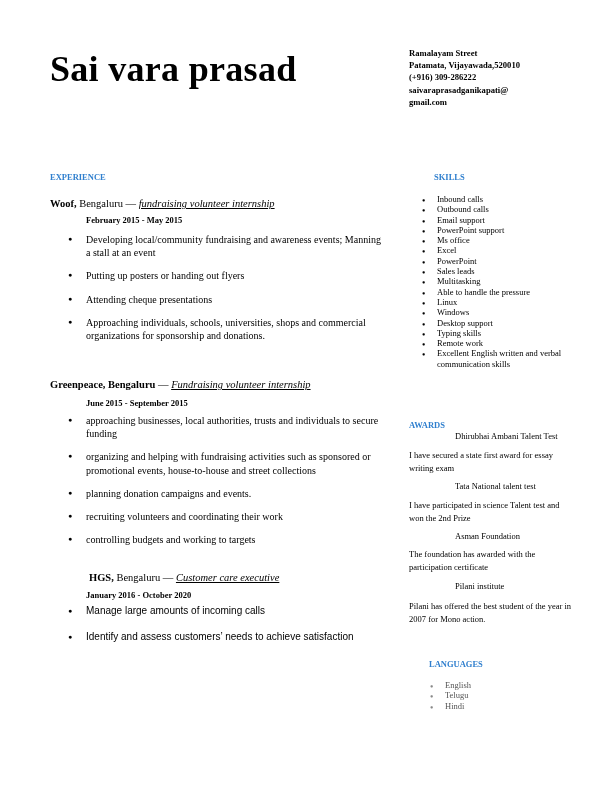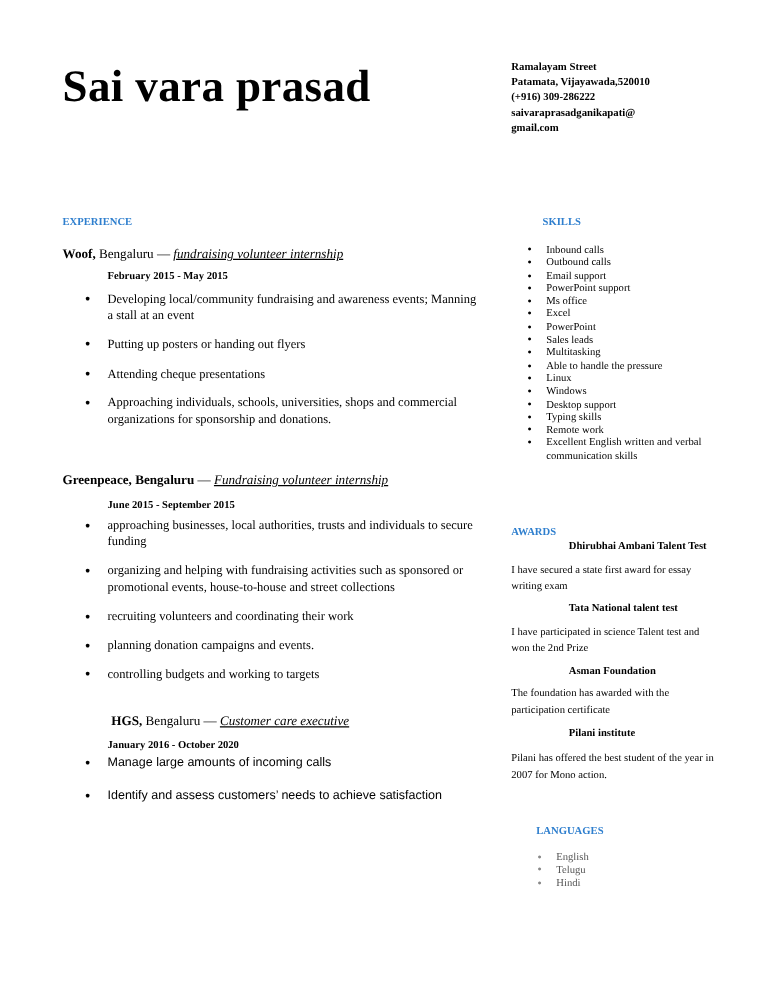--- a/index.html
+++ b/index.html
@@ -11,21 +11,21 @@
   .job-title { font-size: 10.5px; }
   .job-title i { font-style: italic; text-decoration: underline; }
   .dates { font-size: 8.5px; font-weight: bold; }
   ul.bullets { list-style: none; margin: 0; padding: 0; }
   ul.bullets li { position: relative; font-size: 10px; line-height: 13.2px; }
   ul.bullets li::before { content: "\25CF"; position: absolute; left: -18px; top: 0; font-size: 7px; }
   .sans li { font-family: "Liberation Sans", sans-serif; font-size: 10.5px; line-height: 12.8px; }
   ul.skills { list-style: none; margin: 0; padding: 0; }
   ul.skills li { position: relative; font-size: 8.5px; line-height: 10.3px; }
   ul.skills li::before { content: "\25CF"; position: absolute; left: -15px; font-size: 5.5px; top: 1px; }
-  .award-title { font-size: 8.5px; font-weight: bold; padding-left: 46px; }
+  .award-title { font-size: 8.5px; font-weight: normal; padding-left: 46px; }
   .award-desc { font-size: 8.5px; line-height: 13px; }
   ul.langs { list-style: none; margin: 0; padding: 0; }
   ul.langs li { position: relative; font-size: 8.5px; line-height: 10.3px; color: #555; }
   ul.langs li::before { content: "\25CF"; position: absolute; left: -15px; font-size: 5.5px; top: 1px; color: #888; }
 </style>
 </head>
 <body>
 
 <div class="abs name">Sai vara prasad</div>
 <div class="abs contact">
@@ -49,22 +49,22 @@
   <li>Approaching individuals, schools, universities, shops and commercial organizations for sponsorship and donations.</li>
 </ul>
 
 <div class="abs job-title" style="left:50px; top:379px;">
   <b>Greenpeace, Bengaluru</b><span> — </span><i>Fundraising volunteer internship</i>
 </div>
 <div class="abs dates" style="left:86px; top:398px;">June 2015 - September 2015</div>
 <ul class="abs bullets" style="left:86px; top:414px; width:300px;">
   <li style="margin-bottom:10px">approaching businesses, local authorities, trusts and individuals to secure funding</li>
   <li style="margin-bottom:10px">organizing and helping with fundraising activities such as sponsored or promotional events, house-to-house and street collections</li>
+  <li style="margin-bottom:10px">planning donation campaigns and events.</li>
   <li style="margin-bottom:10px">recruiting volunteers and coordinating their work</li>
-  <li style="margin-bottom:10px">planning donation campaigns and events.</li>
   <li>controlling budgets and working to targets</li>
 </ul>
 
 <div class="abs job-title" style="left:89px; top:572px;">
   <b>HGS,</b><span> Bengaluru — </span><i>Customer care executive</i>
 </div>
 <div class="abs dates" style="left:86px; top:590px;">January 2016 - October 2020</div>
 <ul class="abs bullets sans" style="left:86px; top:604px; width:280px;">
   <li style="margin-bottom:13px"> Manage large amounts of incoming calls</li>
   <li>Identify and assess customers’ needs to achieve satisfaction</li>

